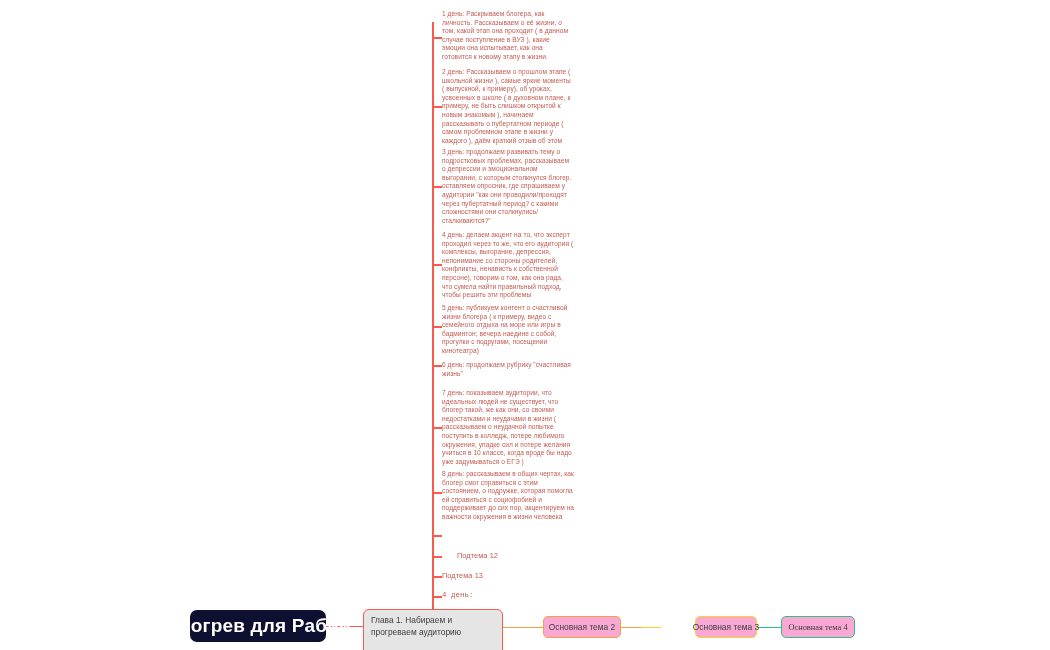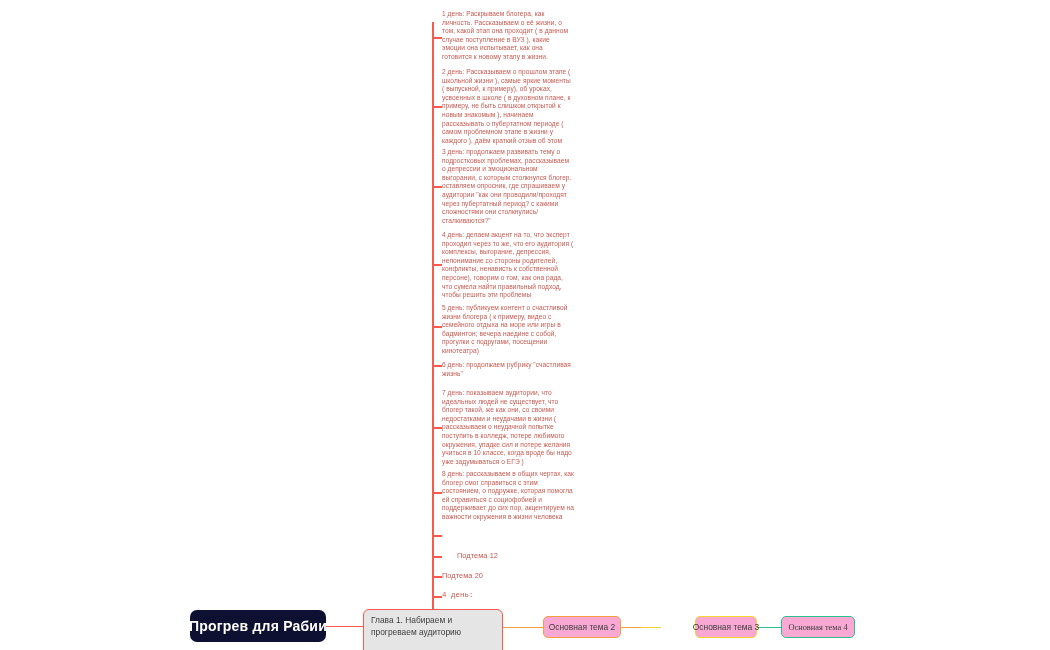--- a/index.html
+++ b/index.html
@@ -30,21 +30,21 @@
     height: 32px;
     background: #0d1030;
     border-radius: 7px;
     display: flex;
     align-items: center;
     justify-content: center;
     box-sizing: border-box;
   }
   .root-label {
     color: #ffffff;
-    font-size: 14px;
+    font-size: 19px;
     font-weight: bold;
     letter-spacing: .2px;
     white-space: nowrap;
   }
 
   
   .chapter-node {
     position: absolute;
     left: 363px;
     top: 609px;
@@ -203,21 +203,21 @@
     <div class="branch-text" style="top:-5px;"></div>
   </div>
 
   <div class="branch leaf" id="b10" style="top:556px;">
     <div class="tick" style="top:0px;"></div>
     <div class="branch-text" style="top:-5px;margin-left:15px;">Подтема 12</div>
   </div>
 
   <div class="branch leaf" id="b11" style="top:576px;">
     <div class="tick" style="top:0px;"></div>
-    <div class="branch-text" style="top:-5px;">Подтема 20</div>
+    <div class="branch-text" style="top:-5px;">Подтема 13</div>
   </div>
 
   <div class="branch leaf" id="b12" style="top:596px;">
     <div class="tick" style="top:0px;"></div>
     <div class="branch-text" style="top:-5px;font-family:Liberation Mono, monospace;">4 день:</div>
   </div>
 
   <div class="root-node">
     <span class="root-label">Прогрев для Рабии</span>
   </div>

